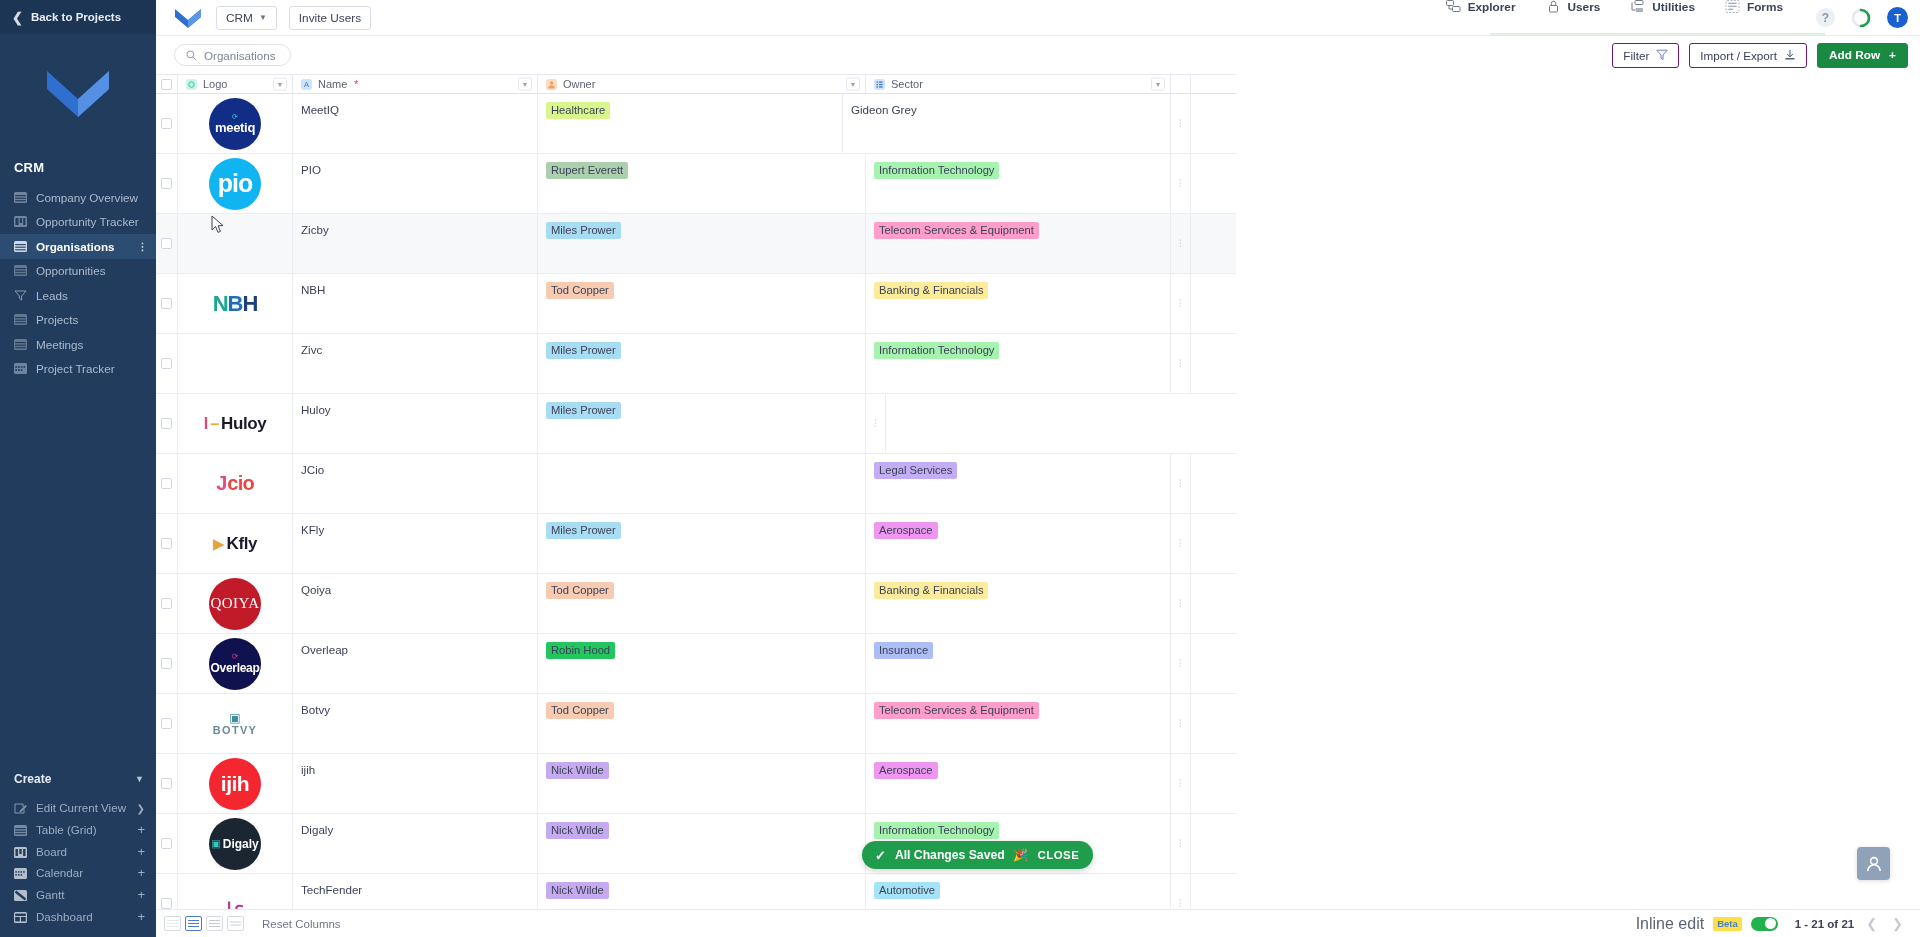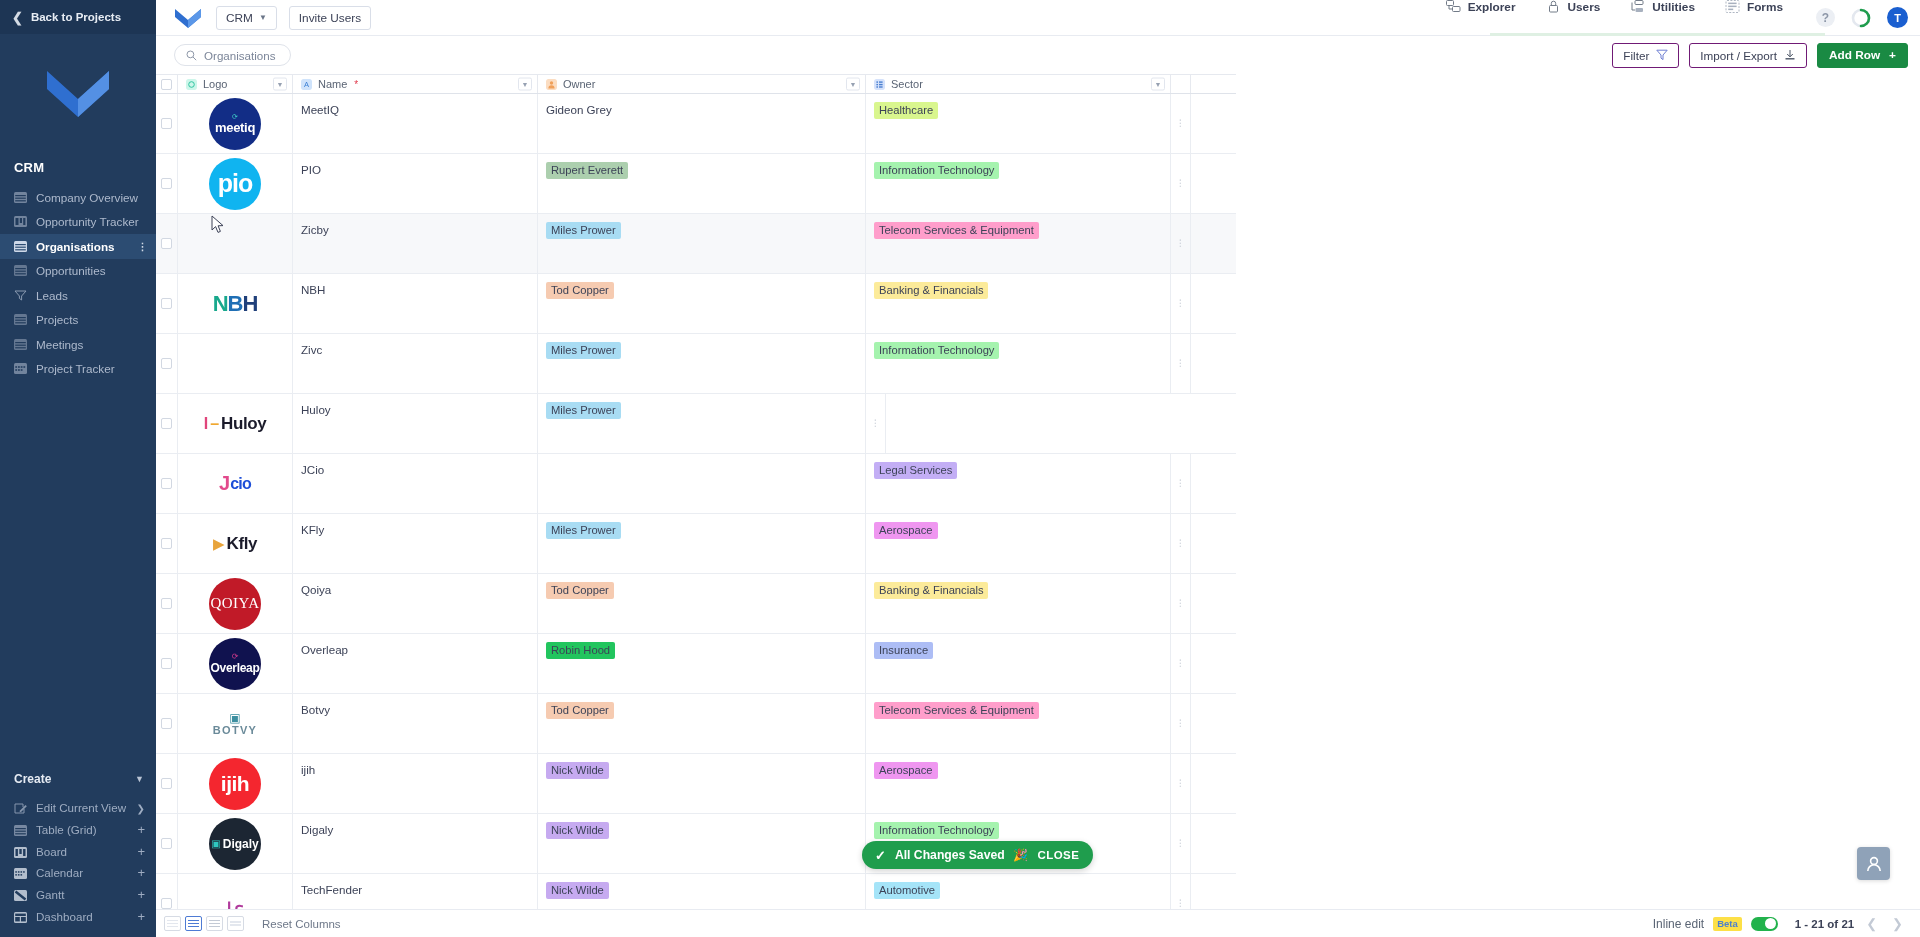--- a/index.html
+++ b/index.html
@@ -228,21 +228,21 @@
     width: 17px; height: 15px; border: 1px solid #d6dbe4; border-radius: 2px;
     margin-right: 4px; display: flex; flex-direction: column; justify-content: center;
     gap: 1.5px; padding: 2px; cursor: pointer; background: #fff;
   }
   .density i { display: block; height: 1.5px; background: #c3cad5; }
   .density.on { border-color: #4e7bd4; }
   .density.on i { background: #4e7bd4; }
   .density.blank i { background: #e3e7ee; }
   .reset-cols { margin-left: 14px; font-size: 11.5px; color: #6e7889; cursor: pointer; }
   .status-right { margin-left: auto; display: flex; align-items: center; gap: 9px; }
-  .inline-edit-lbl { font-size: 12px; color: #5a6474; }
+  .inline-edit-lbl { font-size: 16px; color: #5a6474; }
   .beta-badge {
     background: #fde047; color: #4a7fd0; font-size: 9.5px; font-weight: bold;
     border-radius: 2px; padding: 1.5px 4px;
   }
   .toggle {
     width: 27px; height: 14px; border-radius: 7px; background: #22b24c;
     position: relative; cursor: pointer;
   }
   .toggle .knob {
     position: absolute; right: 1.5px; top: 1.5px; width: 11px; height: 11px;
@@ -565,22 +565,22 @@
             </div>
             <div class="gcell c-logo">
               <div class="logo-box">
                 <div class="logo-circ" style="background:#122d86">
                   <div style="font-size:7px;color:#3fd0c9;line-height:1">⟳</div>
                   <div style="font-size:13px;font-weight:bold;letter-spacing:-.3px">meetiq</div>
                 </div>
               </div>
             </div>
             <div class="gcell c-name"><span class="plain">MeetIQ</span></div>
+            <div class="gcell c-sector"><span class="tag" style="background:#d9f68e">Healthcare</span></div>
             <div class="gcell c-owner"><span class="plain">Gideon Grey</span></div>
-            <div class="gcell c-sector"><span class="tag" style="background:#d9f68e">Healthcare</span></div>
             <div class="gcell c-end">⋮</div>
           </div>
           <div class="grow">
             <div class="gcell c-check">
               <span class="chk"></span>
             </div>
             <div class="gcell c-logo">
               <div class="logo-box">
                 <div class="logo-circ" style="background:#10b4f0">
                   <div style="font-size:25px;font-weight:bold;letter-spacing:-1px;line-height:1">pio</div>
@@ -648,21 +648,21 @@
             <div class="gcell c-end">⋮</div>
           </div>
           <div class="grow">
             <div class="gcell c-check">
               <span class="chk"></span>
             </div>
             <div class="gcell c-logo">
               <div class="logo-box">
                 <div style="display:flex;align-items:center">
                   <span style="font-size:20px;font-weight:bold;color:#e24a8c">J</span>
-                  <span style="font-size:16px;font-weight:bold;color:#1d4ed8;letter-spacing:-.8px">cio</span>
+                  <span style="font-size:20px;font-weight:bold;color:#ef4444;letter-spacing:-.8px">cio</span>
                 </div>
               </div>
             </div>
             <div class="gcell c-name"><span class="plain">JCio</span></div>
             <div class="gcell c-owner"></div>
             <div class="gcell c-sector"><span class="tag" style="background:#c3aef5">Legal Services</span></div>
             <div class="gcell c-end">⋮</div>
           </div>
           <div class="grow">
             <div class="gcell c-check">

